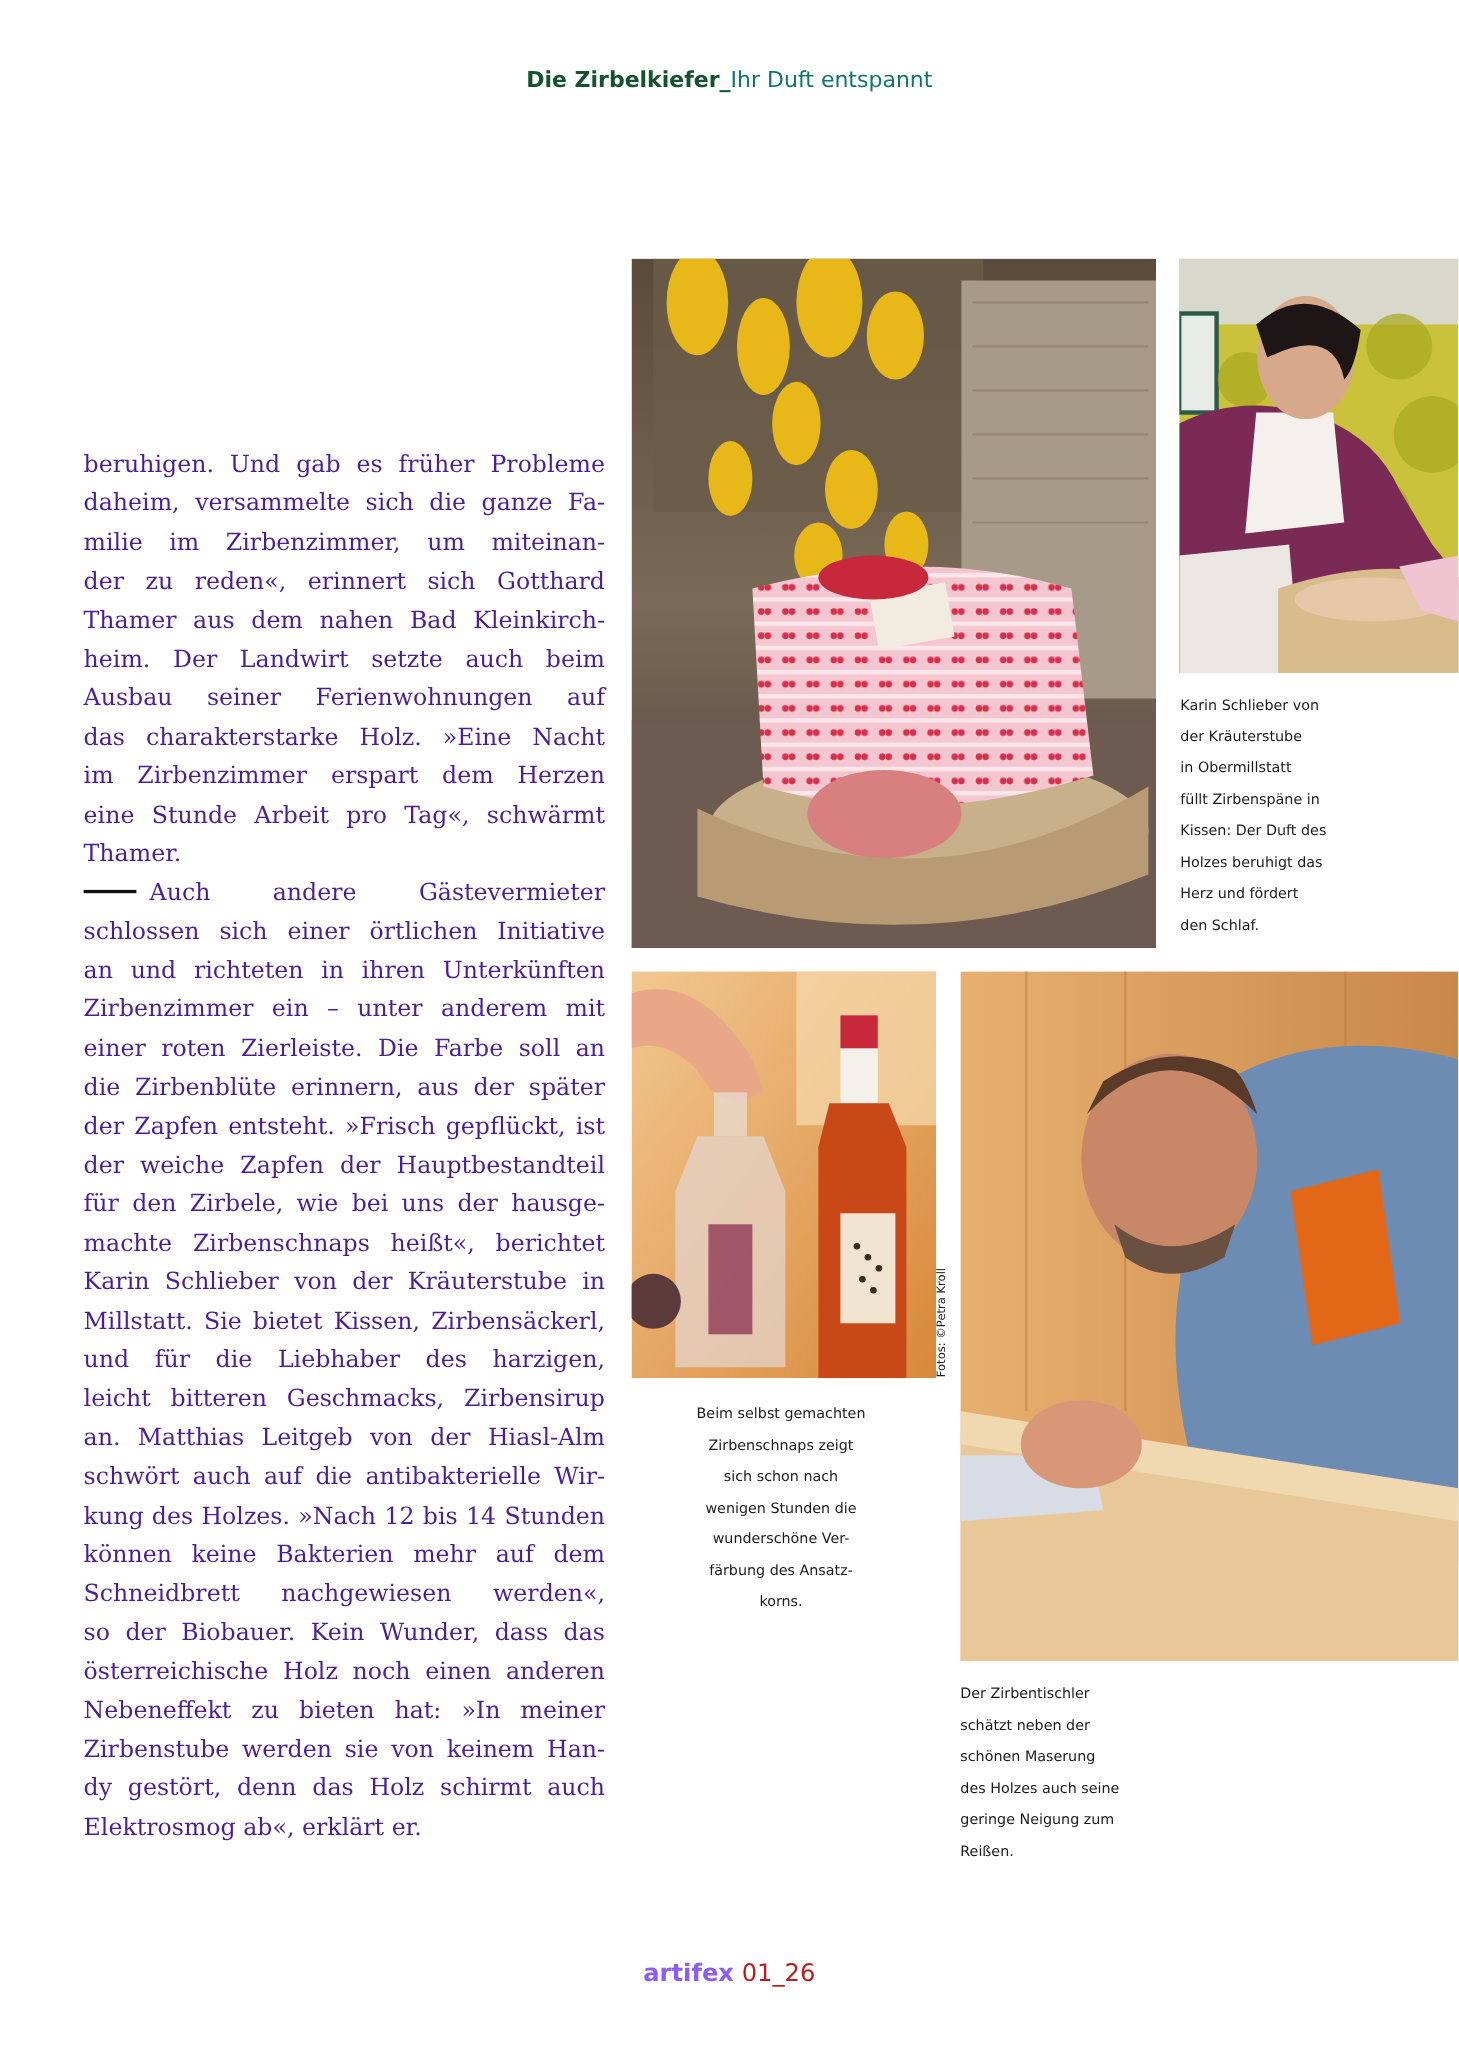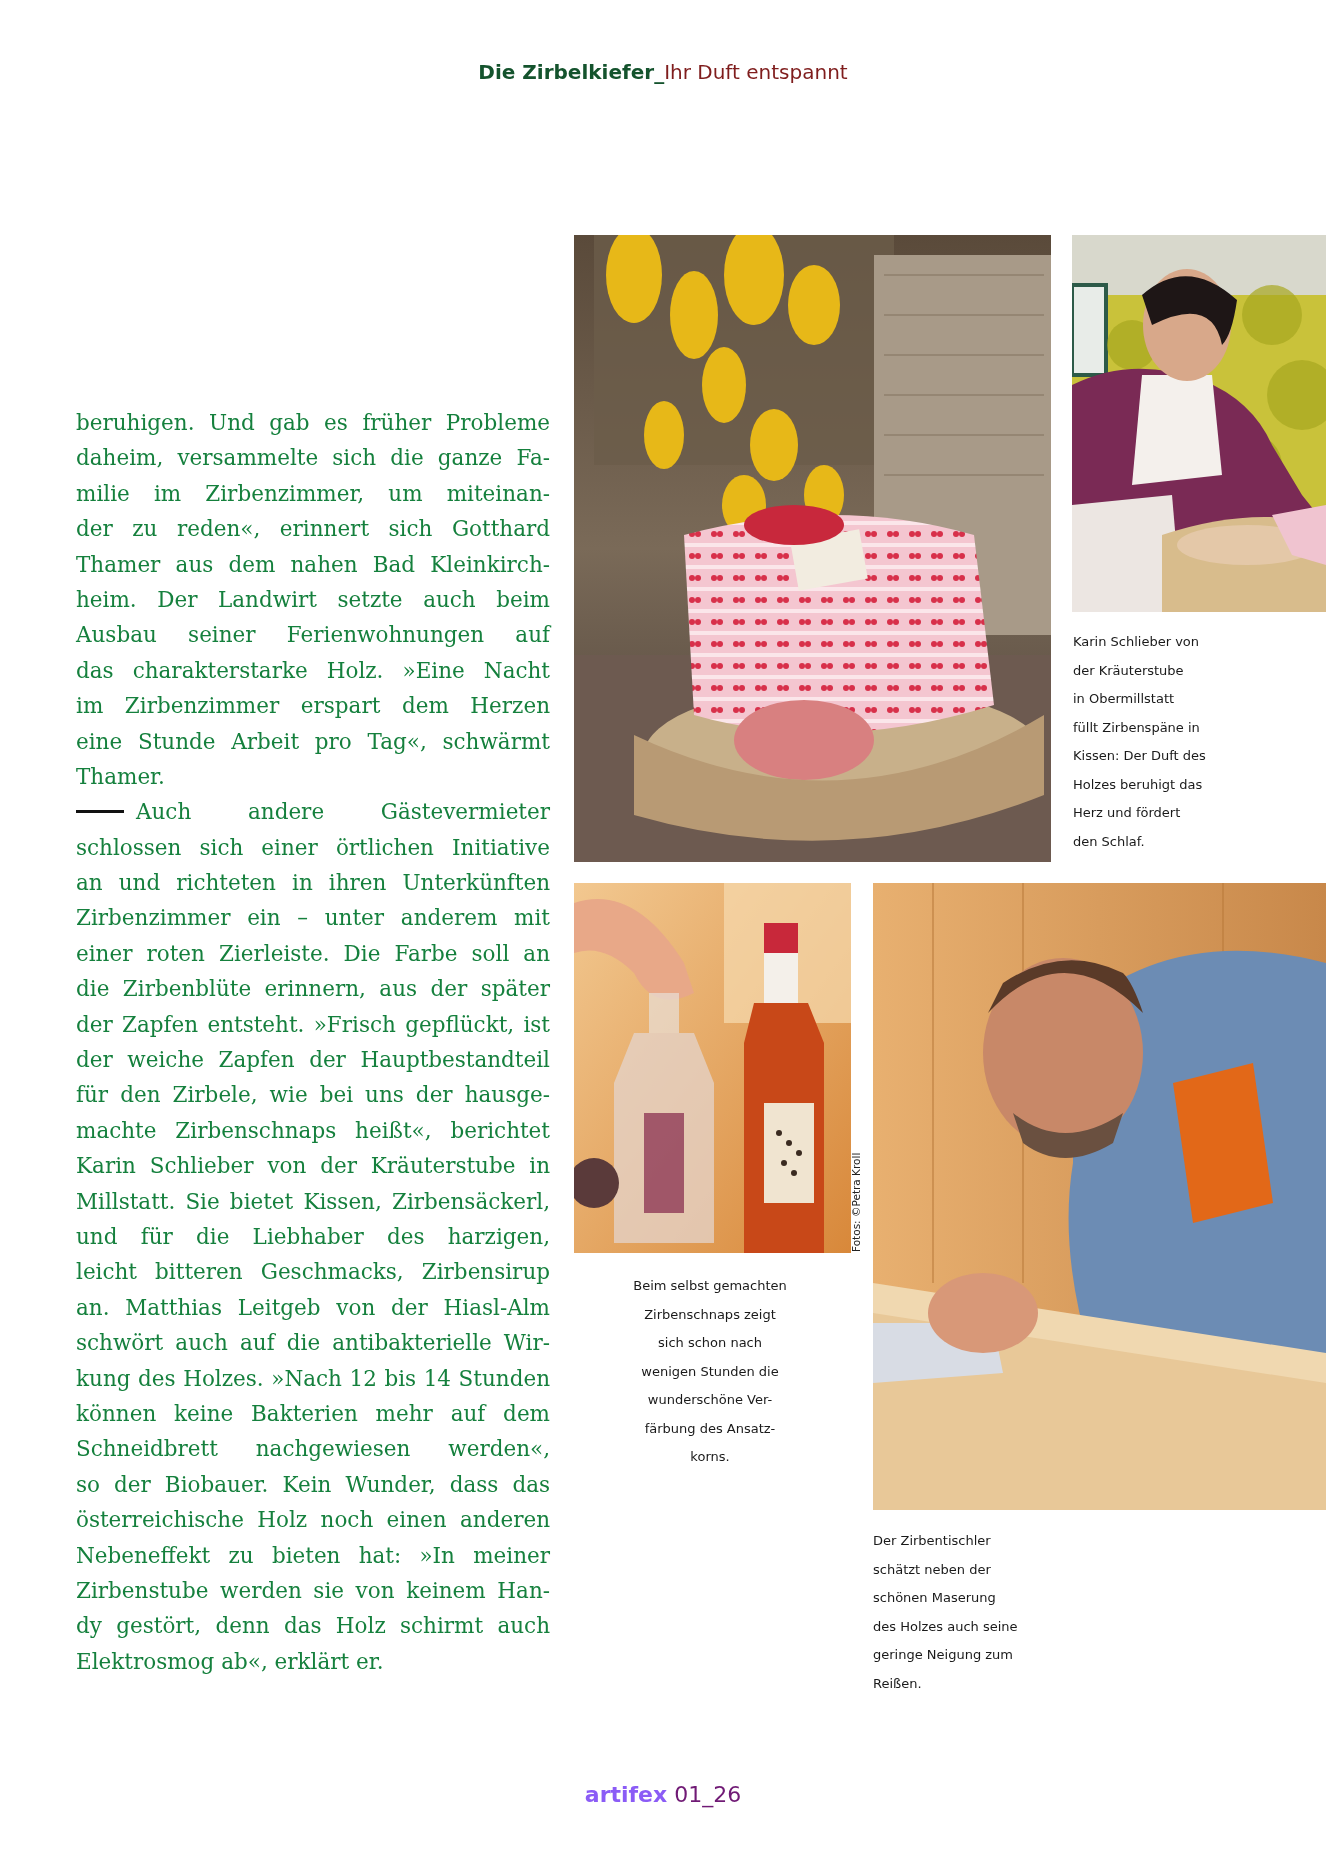--- a/index.html
+++ b/index.html
@@ -5,26 +5,26 @@
   html, body { margin: 0; padding: 0; background: #ffffff; }
   body {
     width: 1326px; height: 1875px; position: relative; overflow: hidden;
     color: #1a1a1a;
   }
   .header {
     position: absolute; left: 0; top: 58px; width: 1326px; text-align: center;
     font-family: "DejaVu Sans", sans-serif; font-size: 20px; line-height: 28px;
   }
   .header .bold { font-weight: bold; color: #14532d; }
-  .header .light { font-weight: normal; color: #7f1d1d; }
+  .header .light { font-weight: normal; color: #0f766e; }
 
   .body-text {
     position: absolute; left: 76px; top: 405px; width: 474px;
     font-family: "DejaVu Serif", serif; font-size: 21.5px; line-height: 35.4px;
-    color: #15803d;
+    color: #4c1d95;
   }
   .line {
     display: block; white-space: nowrap; text-align: justify; text-align-last: justify;
     height: 35.4px;
   }
   .line.last { text-align-last: left; }
   .dash {
     display: inline-block; width: 48px; height: 3px; background: #111;
     vertical-align: middle; margin-right: 12px; position: relative; top: -2px;
   }
@@ -44,21 +44,21 @@
     transform: rotate(-90deg); transform-origin: 0 0;
     font-family: "DejaVu Sans", sans-serif; font-size: 10.5px; line-height: 16px; color: #222;
     white-space: nowrap;
   }
 
   .footer {
     position: absolute; left: 0; top: 1780px; width: 1326px; text-align: center;
     font-family: "DejaVu Sans", sans-serif; font-size: 22px; line-height: 30px;
   }
   .footer .brand { font-weight: bold; color: #8b5cf6; }
-  .footer .issue { font-weight: normal; color: #701a75; }
+  .footer .issue { font-weight: normal; color: #b91c1c; }
 </style>
 </head>
 <body>
 
 <div class="header">
   <span class="bold">Die Zirbelkiefer_</span><span class="light">Ihr Duft entspannt</span>
 </div>
 
 <div class="body-text">
   <span class="line">beruhigen. Und gab es früher Probleme</span>

